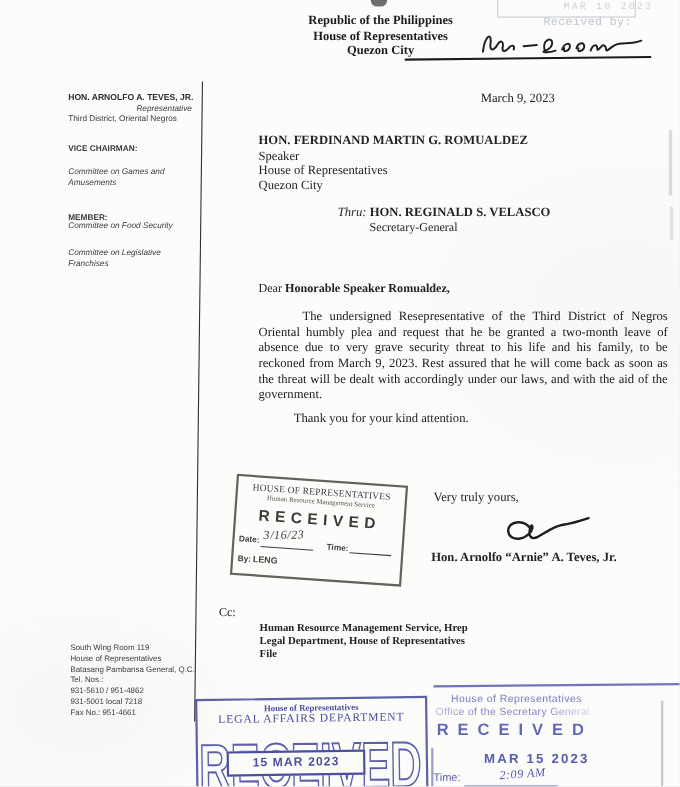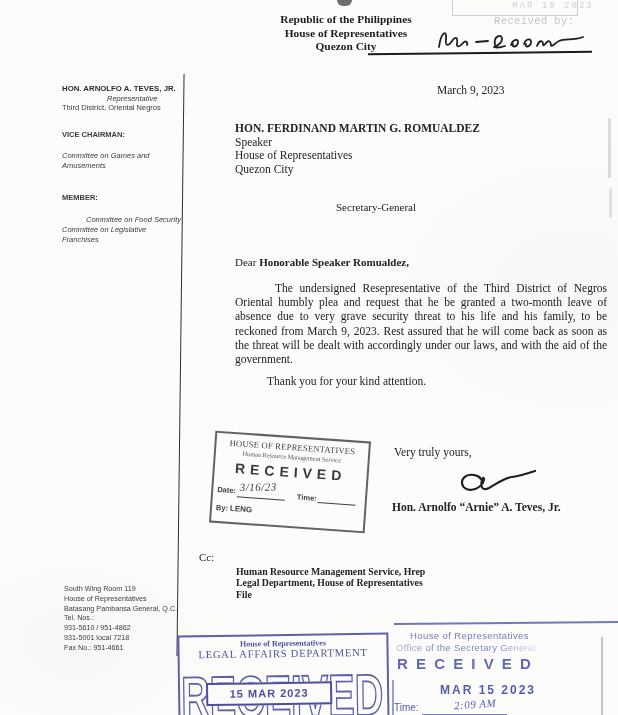--- a/index.html
+++ b/index.html
@@ -75,37 +75,41 @@
       <path d="M78,25 C80,19 86,18 85,23 C84,27 78,28 80,24"></path>
       <path d="M91,24 C93,18 99,18 98,23 C97,27 91,28 93,24"></path>
       <path d="M104,26 C106,20 110,20 110,24 C110,27 112,24 114,22 C116,20 118,22 118,25 C118,28 122,23 126,21 C132,18 140,21 150,17"></path>
     </svg>
   </div>
   <div class="abs line" style="left:368px; top:52px; width:224px; height:1.8px; transform:rotate(-0.6deg);"></div>
 
   <div class="abs" style="left:437px; top:84px; font-size:11.5px;">March 9, 2023</div>
 
   <div class="abs side b" style="left:62px; top:84px; width:125px; font-size:7.8px; color:#2d2d2d;">HON. ARNOLFO A. TEVES, JR.</div>
-  <div class="abs side i" style="left:62px; top:93.5px;padding-left:45px;">Representative</div>
+  <div class="abs side i" style="left:79px; top:93.5px;padding-left:45px;">Representative</div>
   <div class="abs side" style="left:62px; top:102.5px;">Third District, Oriental Negros</div>
   <div class="abs side b" style="left:62px; top:130px;">VICE CHAIRMAN:</div>
   <div class="abs side i" style="left:62px; top:151px; width:104px;">Committee on Games and Amusements</div>
   <div class="abs side b" style="left:62px; top:193px;">MEMBER:</div>
-  <div class="abs side i" style="left:62px; top:215px; width:115px;margin-left:24px;">Committee on Food Security</div>
+  <div class="abs side i" style="left:62px; top:200px; width:115px;">Committee on Food Security</div>
   <div class="abs side i" style="left:62px; top:225px; width:104px;">Committee on Legislative Franchises</div>
 
   <div class="abs" style="left:180px; top:74px; width:1.3px; height:582px; background:#303030; transform:rotate(0.7deg);"></div>
 
   <div class="abs recip" style="left:235px; top:122px;">
     <div class="b">HON. FERDINAND MARTIN G. ROMUALDEZ</div>
     <div>Speaker</div>
     <div>House of Representatives</div>
     <div>Quezon City</div>
   </div>
 
+  <div class="abs" style="left:307px; top:187px; font-size:11.5px;">
+    <span class="i">Thru:</span>
+    <span class="b">HON. REGINALD S. VELASCO</span>
+  </div>
   <div class="abs" style="left:336px; top:201px; font-size:11px;">Secretary-General</div>
 
   <div class="abs" style="left:235px; top:256px; font-size:11px;">
     <span>Dear </span>
     <span class="b">Honorable Speaker Romualdez,</span>
   </div>
 
   <div class="abs bodytxt" style="left:235px; top:281px; width:372px;">The undersigned Resepresentative of the Third District of Negros Oriental humbly plea and request that he be granted a two-month leave of absence due to very grave security threat to his life and his family, to be reckoned from March 9, 2023. Rest assured that he will come back as soon as the threat will be dealt with accordingly under our laws, and with the aid of the government.</div>
 
   <div class="abs" style="left:267px; top:375px; font-size:11.5px;">Thank you for your kind attention.</div>

